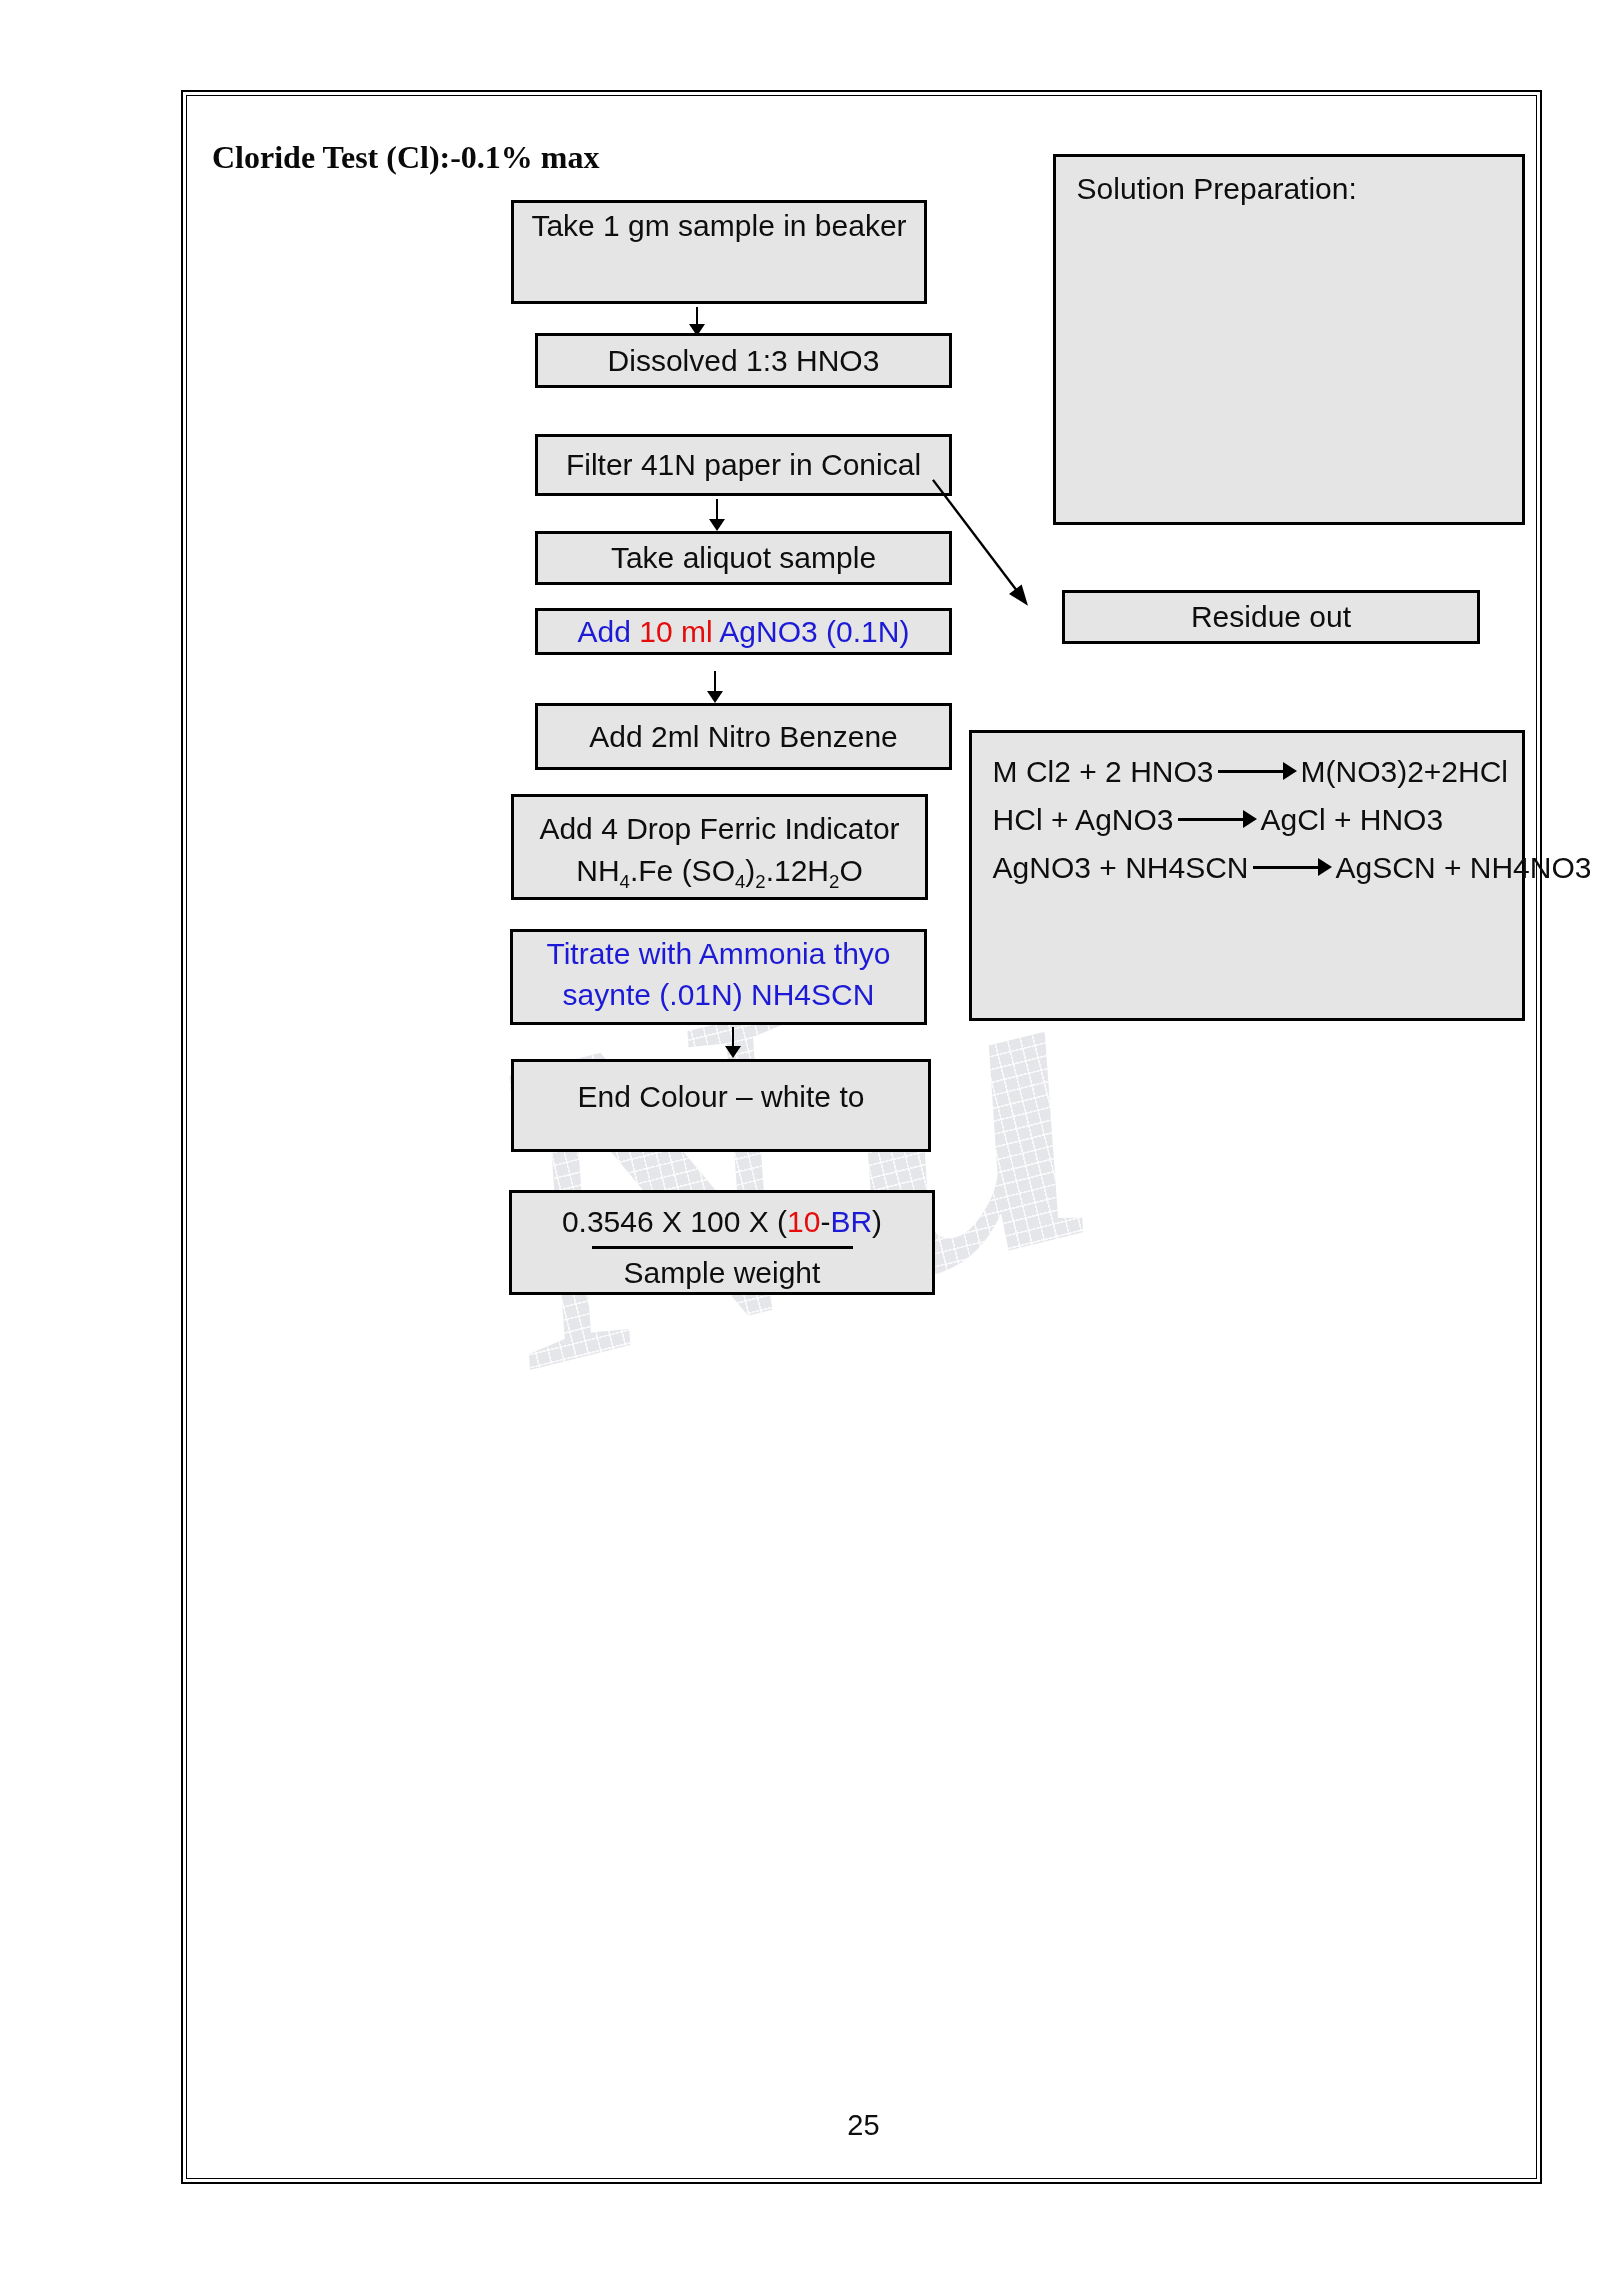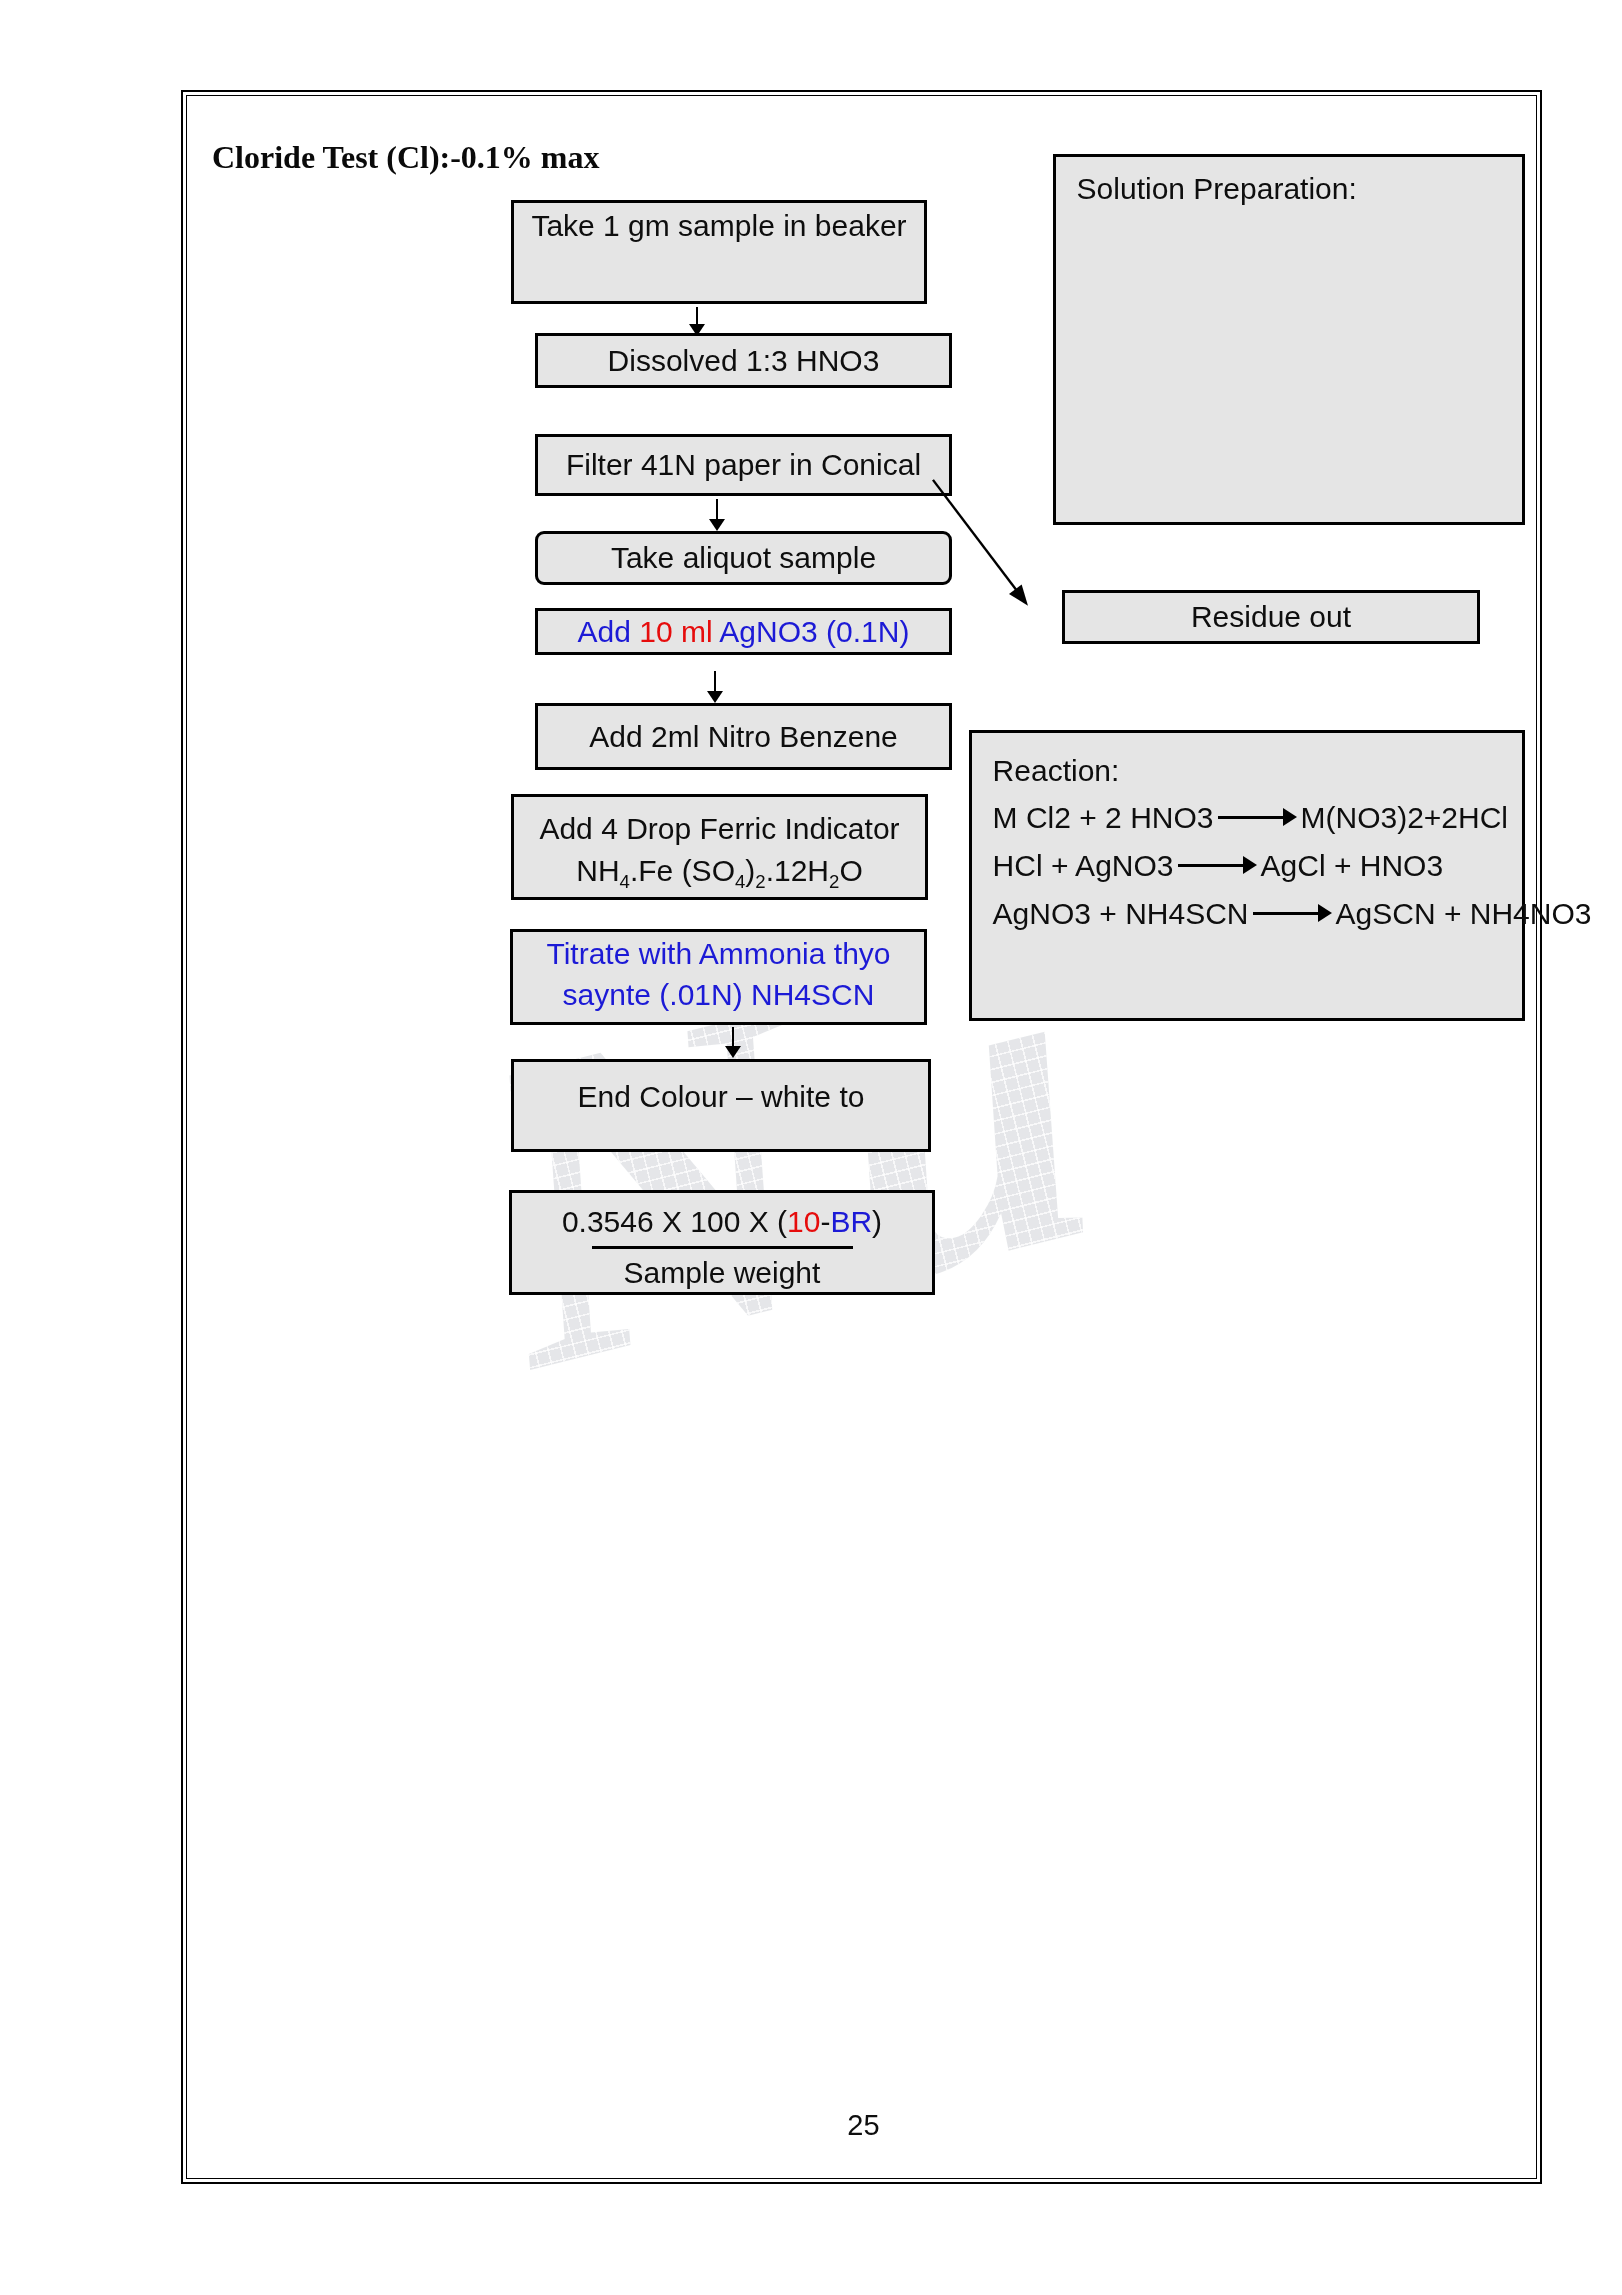--- a/index.html
+++ b/index.html
@@ -36,21 +36,21 @@
   }
 
   .box { position:absolute; background:#e5e5e5; border:3.2px solid #000;
          box-sizing:border-box; z-index:2; font-size:30px; line-height:1.25;
          text-align:center; }
   .vcenter { display:flex; align-items:center; justify-content:center;margin-left:24px; }
 
   #b1  { left:511px; top:200px;  width:416px; height:104px; padding-top:4px; }
   #b2  { left:511px; top:333px;  width:417px; height:55px;  }
   #b3  { left:511px; top:434px;  width:417px; height:62px;  }
-  #b4  { left:511px; top:531px;  width:417px; height:54px;border-radius:9px;  }
+  #b4  { left:511px; top:531px;  width:417px; height:54px;  }
   #b5  { left:511px; top:608px;  width:417px; height:47px;  }
   #b6  { left:511px; top:703px;  width:417px; height:67px;  }
   #b7  { left:511px; top:794px; width:417px; height:106px; padding-top:11px; line-height:42px; }
   #b8  { left:510px; top:929px; width:417px; height:96px; padding-top:1px; line-height:41px; }
   #b9  { left:511px; top:1059px; width:420px; height:93px; padding-top:16px; }
   #b10 { left:509px; top:1190px; width:426px; height:105px; padding-top:9.5px; }
 
   #solution-box { left:1053px; top:154px; width:472px; height:371px;
                   text-align:left; padding:12.7px 20.6px; }
   #residue-box  { left:1038px; top:590px; width:418px; height:54px; }
@@ -162,21 +162,20 @@
 
 <div class="box" id="solution-box">
   <span>Solution Preparation:</span>
 </div>
 
 <div class="box vcenter" id="residue-box">
   <span>Residue out</span>
 </div>
 
 <div class="box" id="reaction-box">
-  <div class="reaction-title">Reaction:</div>
   <div class="eq-row">
     <span>M Cl2 + 2 HNO3</span>
     <span class="harrow">
         <span class="shaft"></span>
         <span class="head"></span>
       </span>
     <span>M(NO3)2+2HCl</span>
   </div>
   <div class="eq-row">
     <span>HCl + AgNO3</span>

